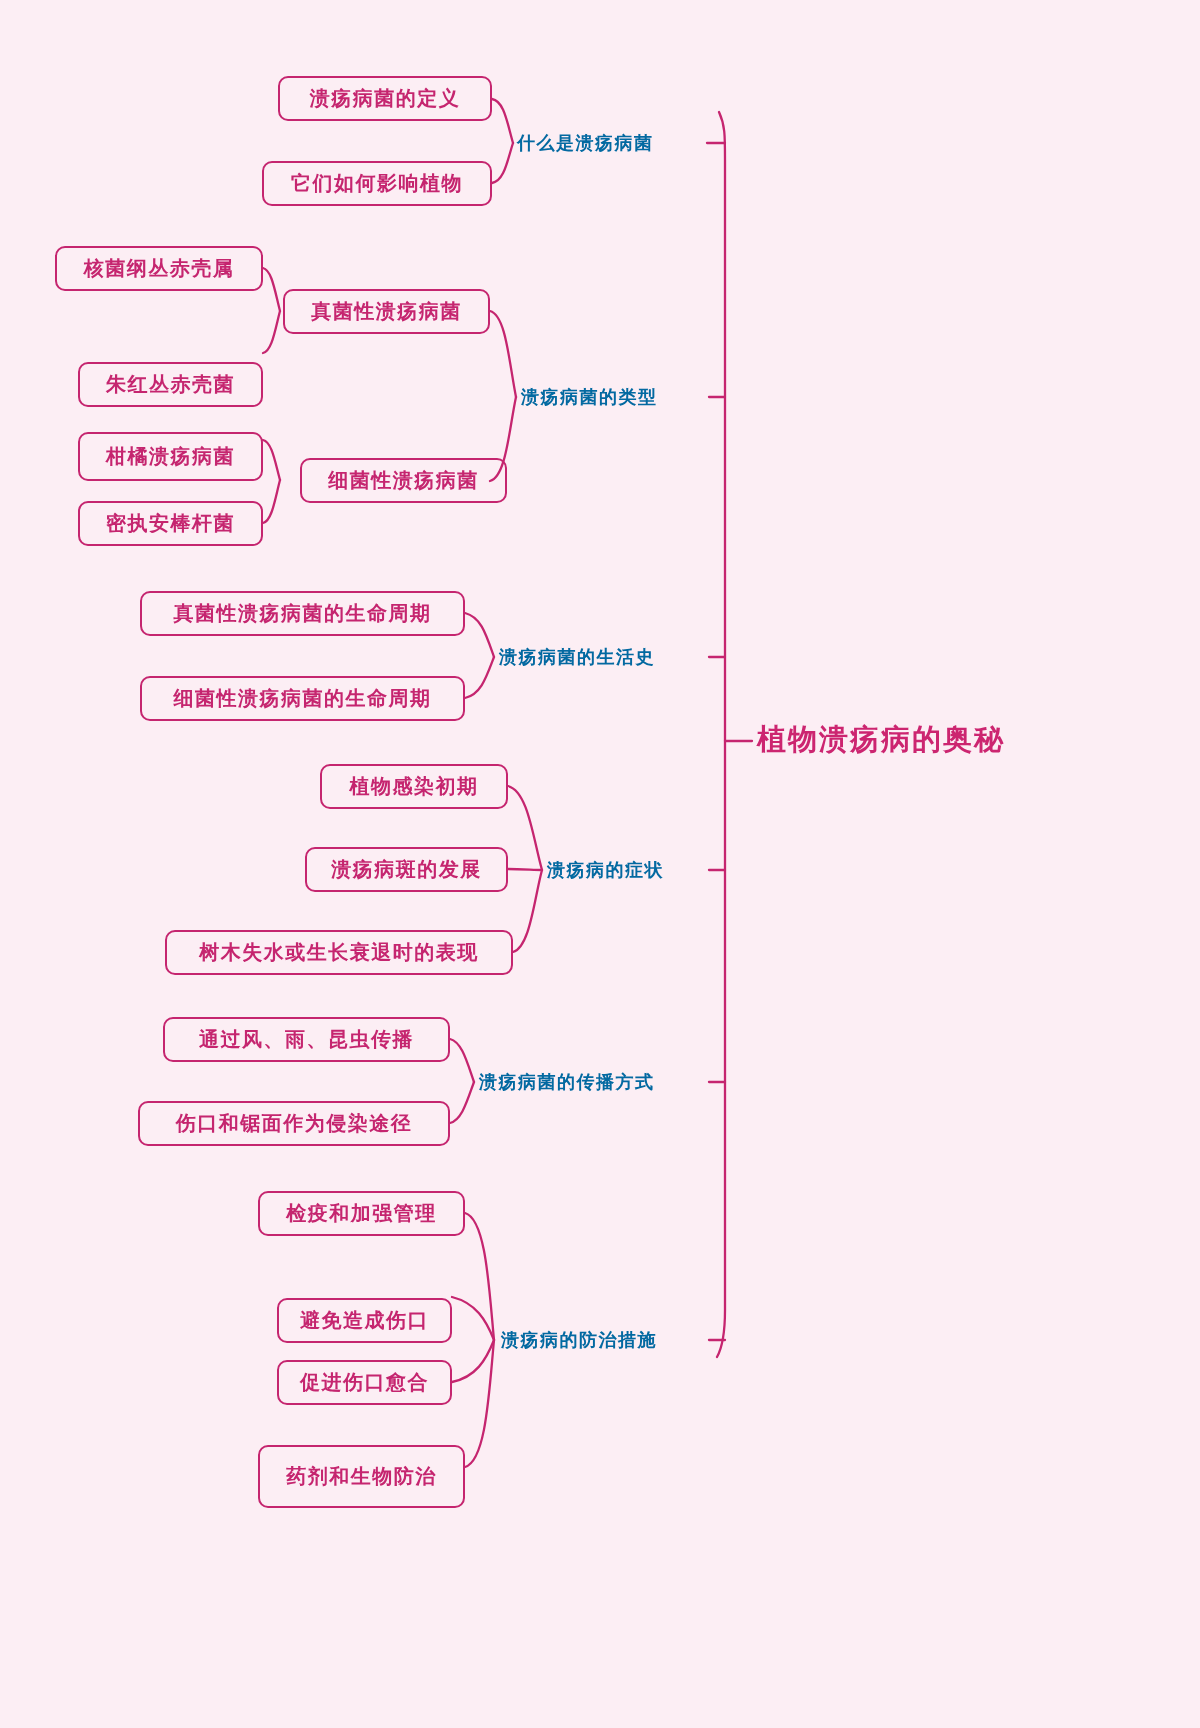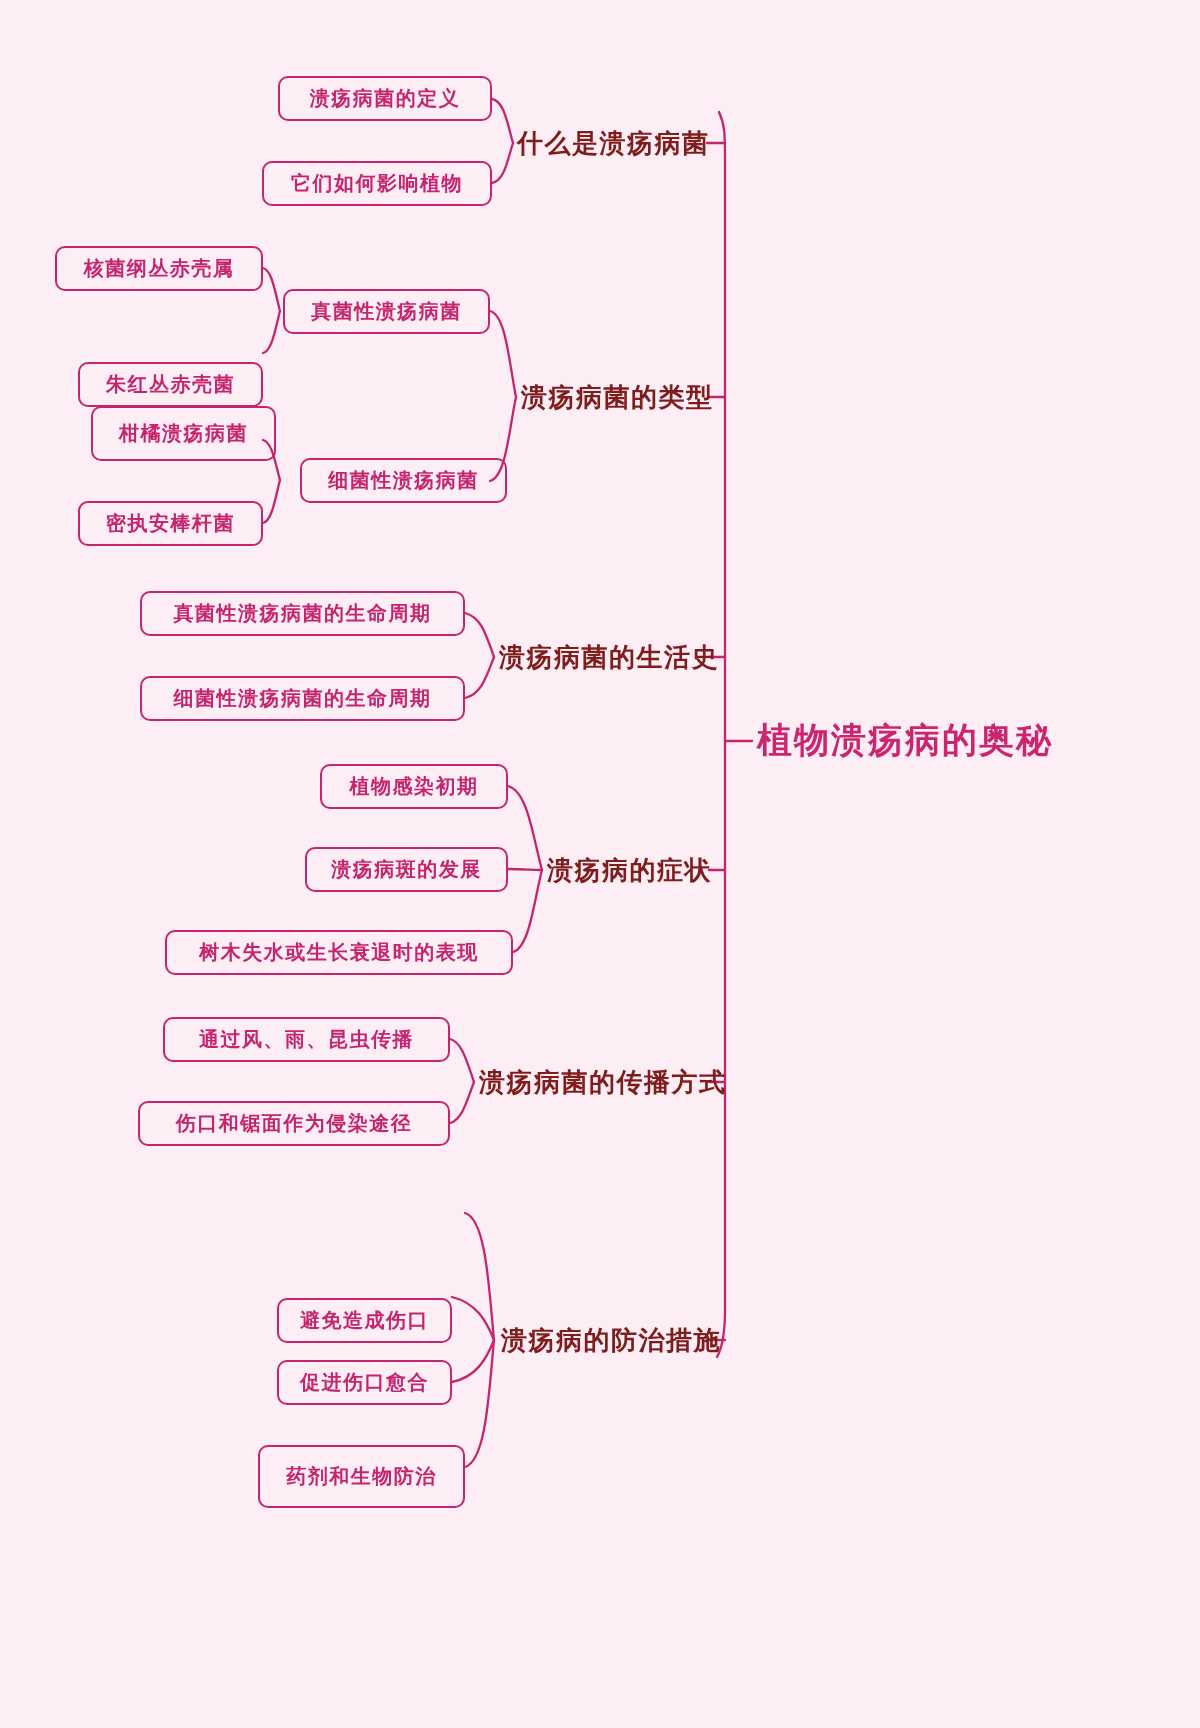--- a/index.html
+++ b/index.html
@@ -33,29 +33,29 @@
     letter-spacing:1.5px;
     white-space:nowrap;
     box-sizing:border-box;
     background:transparent;
     cursor:default;
   }
   .node-plain{
     position:absolute;
     display:flex;
     align-items:center;
-    color:#7f1d1d;
+    color:#0369a1;
     font-weight:bold;
-    font-size:26px;
+    font-size:18px;
     letter-spacing:1.5px;
     white-space:nowrap;
     cursor:default;
   }
   .root-node{
-    font-size:35px;
+    font-size:29px;
     letter-spacing:2px;
     color:#cc2570;
   }
 </style>
 </head>
 <body>
 
 <div class="canvas">
 
   <svg class="connectors" viewBox="0 0 1200 1728" xmlns="http://www.w3.org/2000/svg" fill="none" stroke="#c5256f" stroke-width="2.3" stroke-linecap="round">
@@ -102,34 +102,35 @@
 
   <div class="node-plain" style="left:517px;top:127px;height:32px;">什么是溃疡病菌</div>
   <div class="node-box" style="left:278px;top:76px;width:214px;height:45px;">溃疡病菌的定义</div>
   <div class="node-box" style="left:262px;top:161px;width:230px;height:45px;">它们如何影响植物</div>
 
   <div class="node-plain" style="left:521px;top:381px;height:32px;">溃疡病菌的类型</div>
   <div class="node-box" style="left:283px;top:289px;width:207px;height:45px;">真菌性溃疡病菌</div>
   <div class="node-box" style="left:55px;top:246px;width:208px;height:45px;">核菌纲丛赤壳属</div>
   <div class="node-box" style="left:78px;top:330px;width:185px;height:45px;margin-top:32px;">朱红丛赤壳菌</div>
   <div class="node-box" style="left:300px;top:458px;width:207px;height:45px;">细菌性溃疡病菌</div>
-  <div class="node-box" style="left:78px;top:406px;width:185px;height:55px;margin-left:13px;">柑橘溃疡病菌</div>
+  <div class="node-box" style="left:78px;top:432px;width:185px;height:49px;">柑橘溃疡病菌</div>
   <div class="node-box" style="left:78px;top:501px;width:185px;height:45px;">密执安棒杆菌</div>
 
   <div class="node-plain" style="left:499px;top:641px;height:32px;">溃疡病菌的生活史</div>
   <div class="node-box" style="left:140px;top:591px;width:325px;height:45px;">真菌性溃疡病菌的生命周期</div>
   <div class="node-box" style="left:140px;top:676px;width:325px;height:45px;">细菌性溃疡病菌的生命周期</div>
 
   <div class="node-plain" style="left:547px;top:854px;height:32px;">溃疡病的症状</div>
   <div class="node-box" style="left:320px;top:764px;width:188px;height:45px;">植物感染初期</div>
   <div class="node-box" style="left:305px;top:847px;width:203px;height:45px;">溃疡病斑的发展</div>
   <div class="node-box" style="left:165px;top:930px;width:348px;height:45px;">树木失水或生长衰退时的表现</div>
 
   <div class="node-plain" style="left:479px;top:1066px;height:32px;">溃疡病菌的传播方式</div>
   <div class="node-box" style="left:163px;top:1017px;width:287px;height:45px;">通过风、雨、昆虫传播</div>
   <div class="node-box" style="left:138px;top:1101px;width:312px;height:45px;">伤口和锯面作为侵染途径</div>
 
   <div class="node-plain" style="left:501px;top:1324px;height:32px;">溃疡病的防治措施</div>
+  <div class="node-box" style="left:258px;top:1191px;width:207px;height:45px;">检疫和加强管理</div>
   <div class="node-box" style="left:277px;top:1275px;width:175px;height:45px;margin-top:23px;">避免造成伤口</div>
   <div class="node-box" style="left:277px;top:1360px;width:175px;height:45px;">促进伤口愈合</div>
   <div class="node-box" style="left:258px;top:1445px;width:207px;height:63px;">药剂和生物防治</div>
 
 </div>
 
 </body></html>

